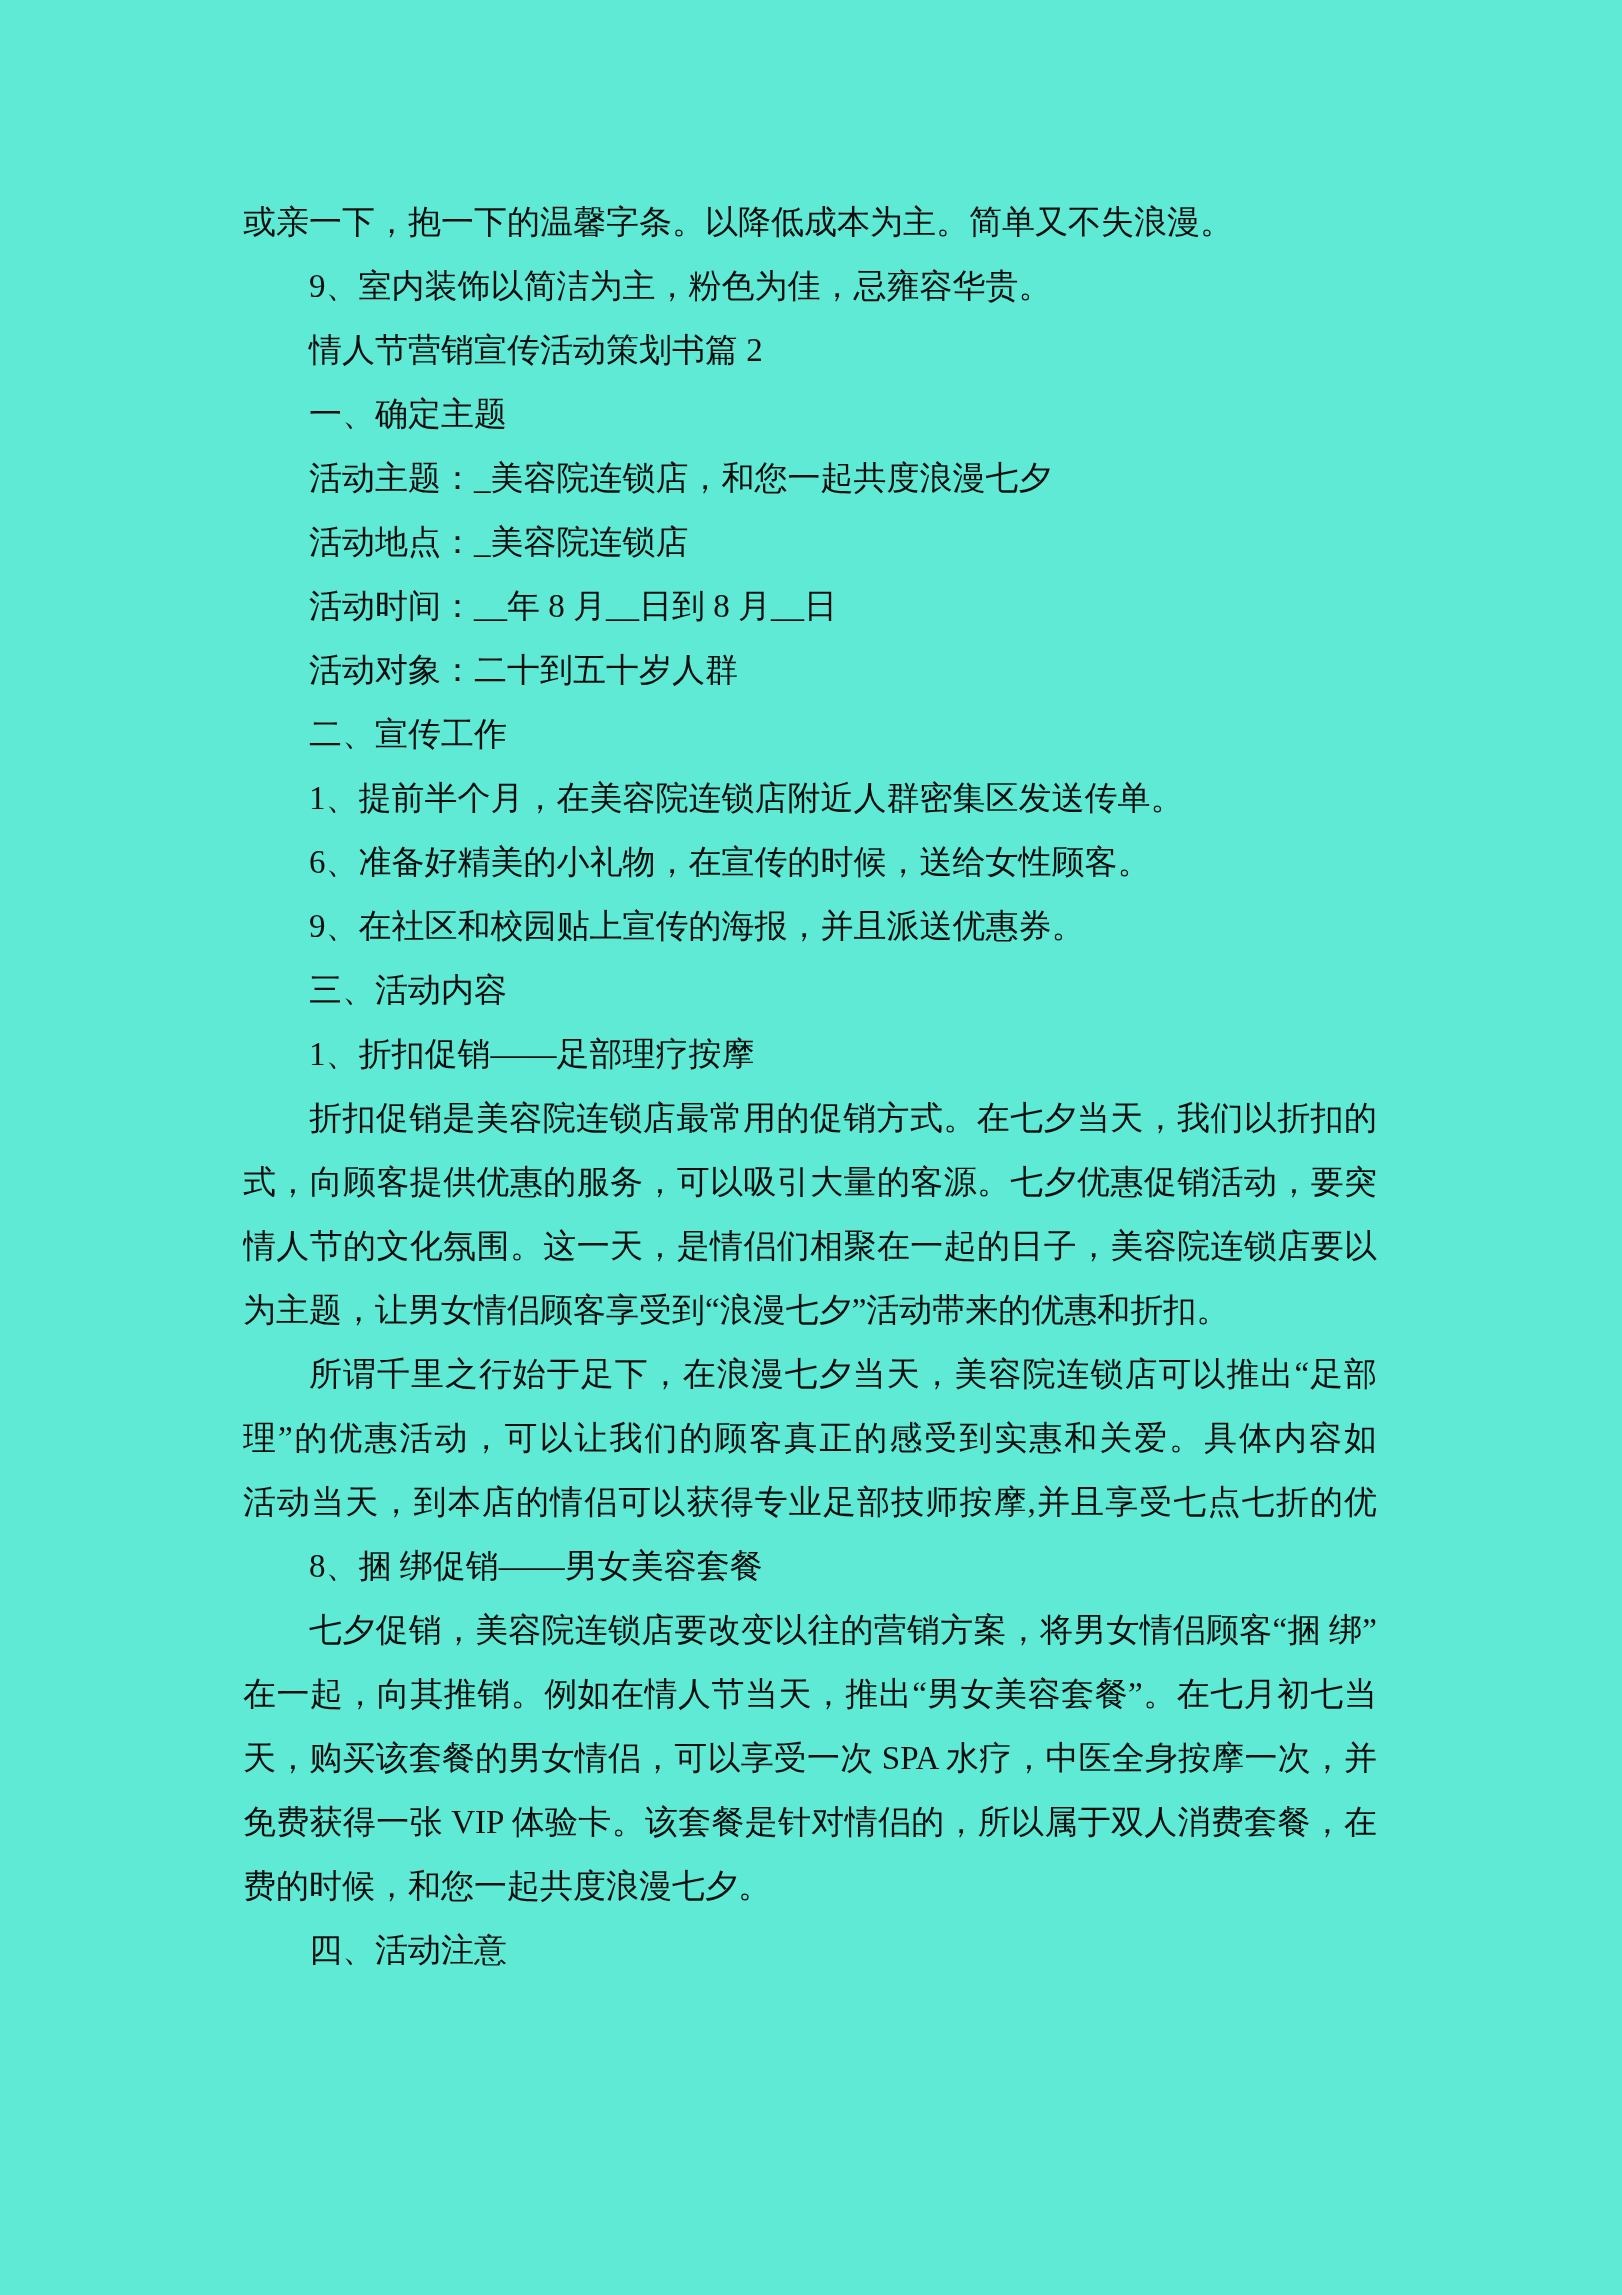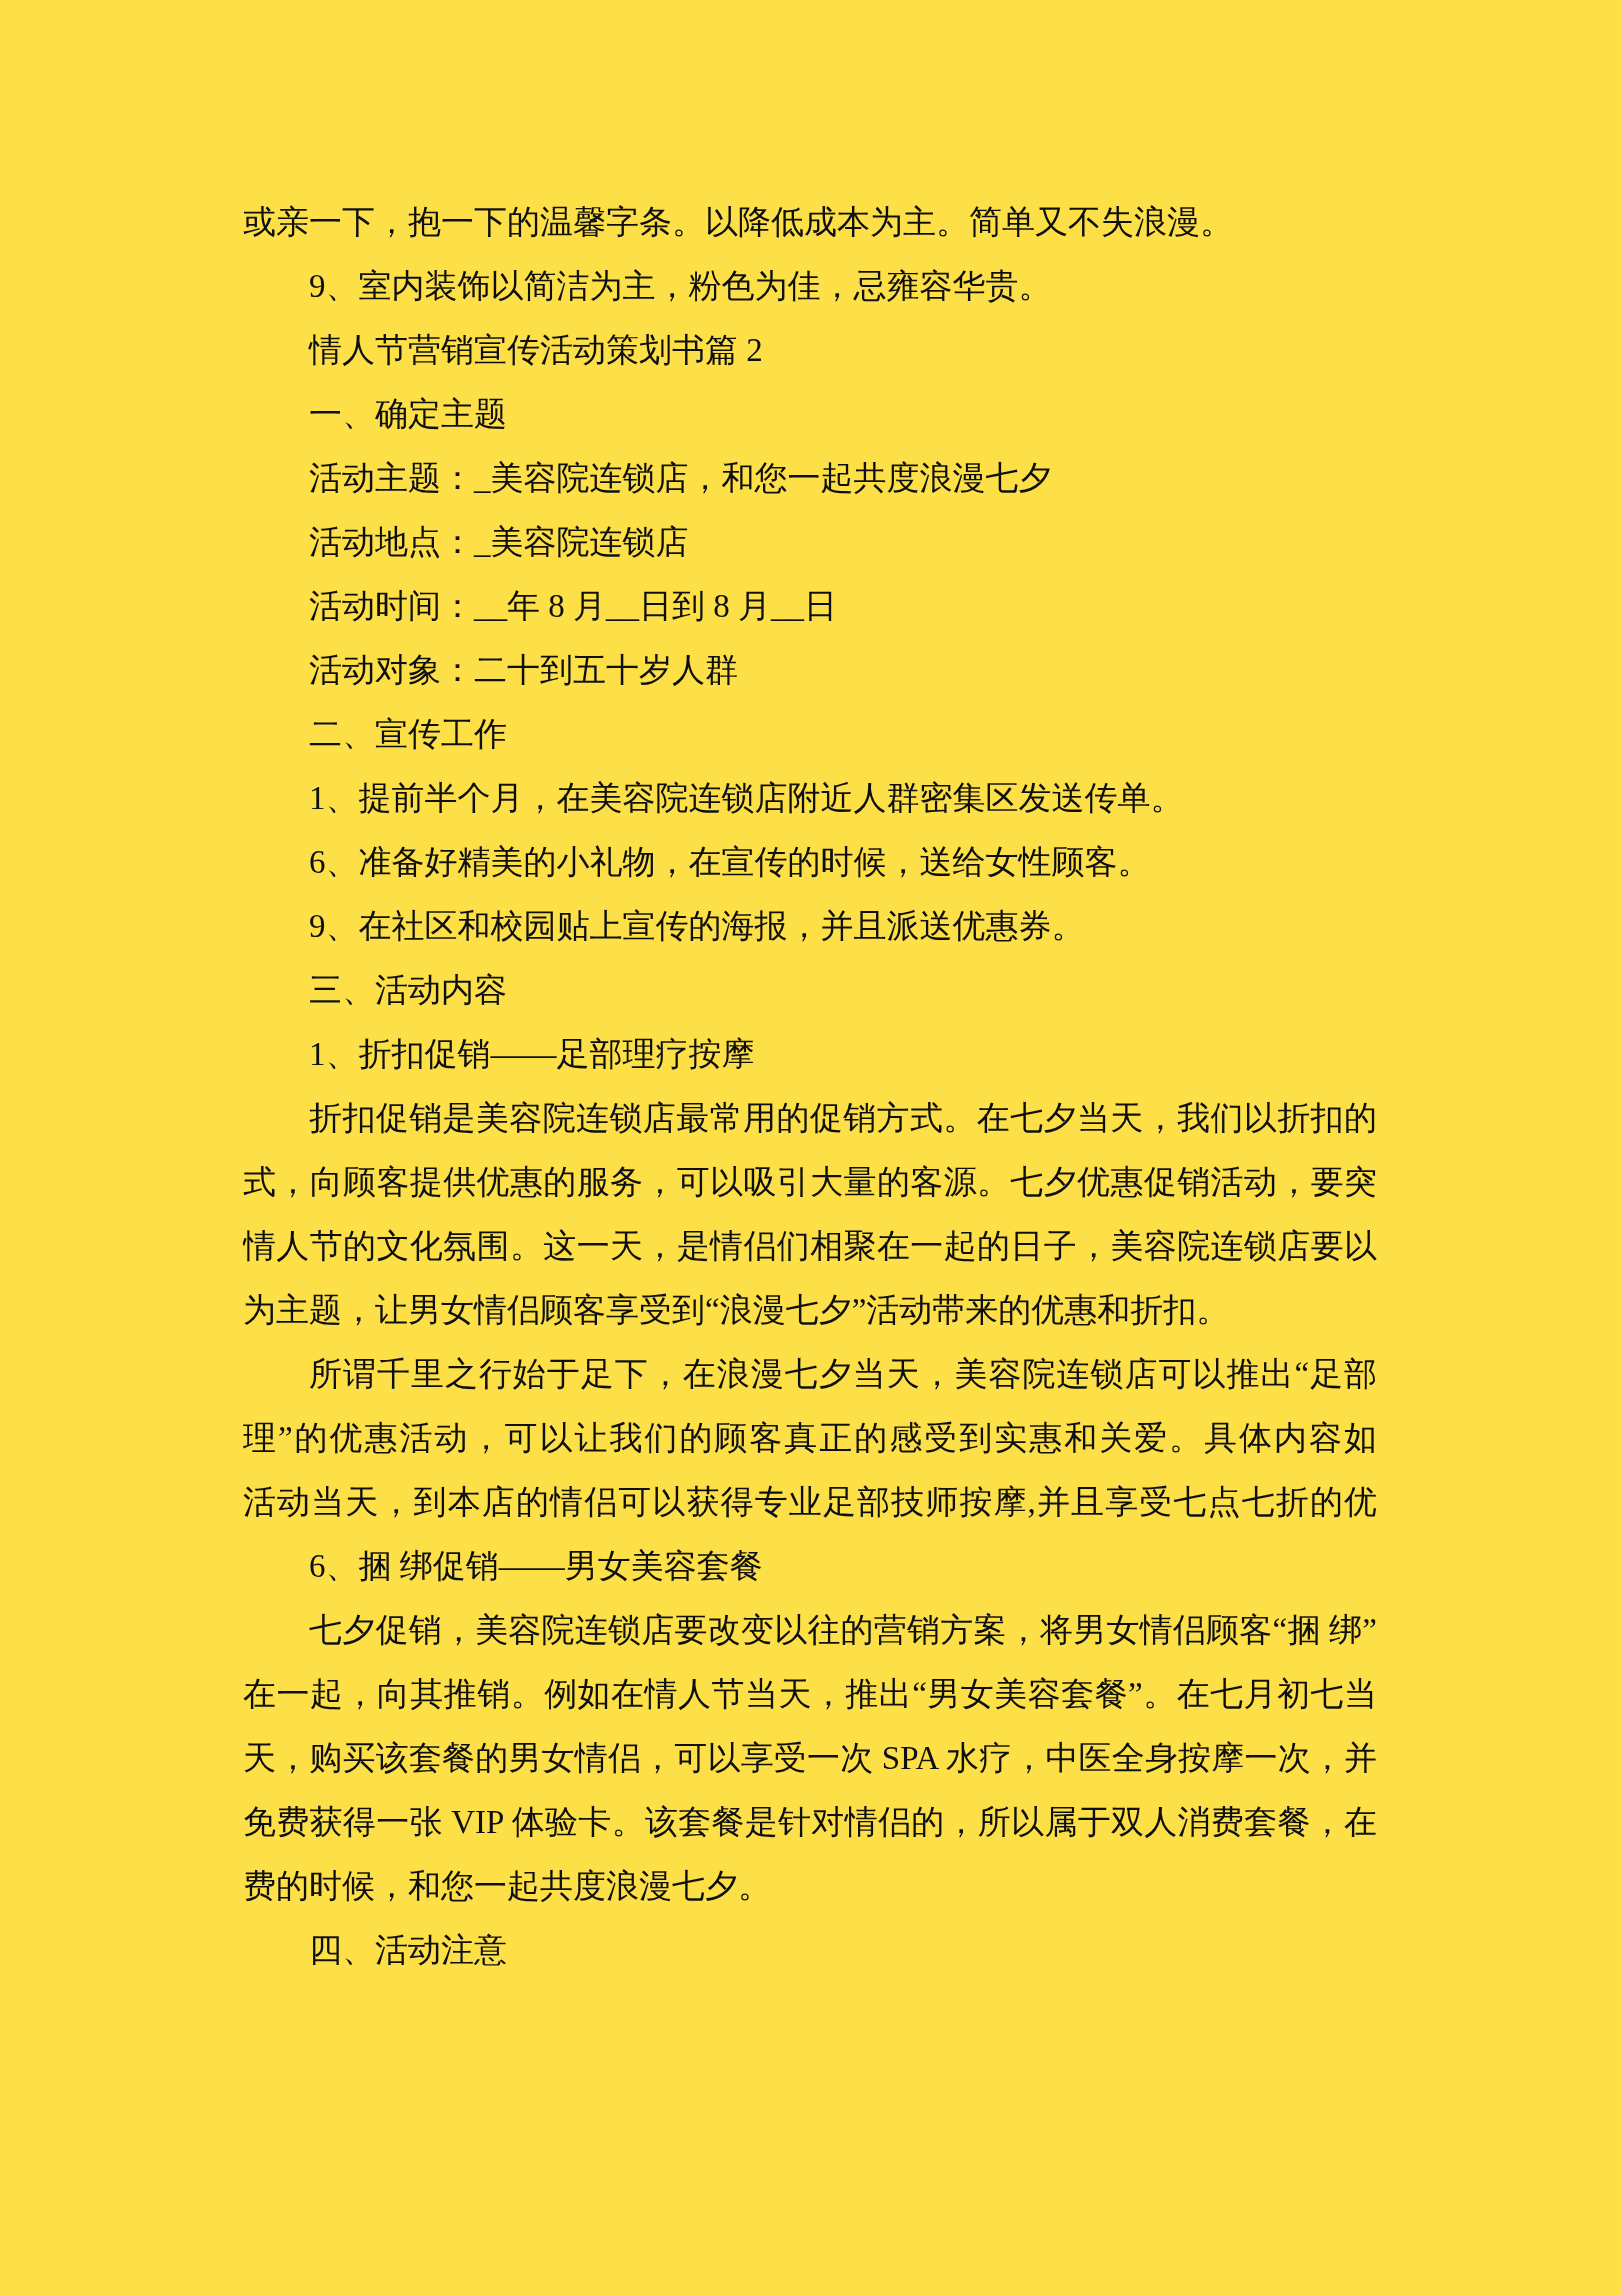--- a/index.html
+++ b/index.html
@@ -9,21 +9,21 @@
   body {
     width: 1623px;
     height: 2295px;
     background: #f4f4f4;
     font-family: "Liberation Serif", "DejaVu Serif", serif;
   }
   .page {
     position: relative;
     width: 1623px;
     height: 2295px;
-    background: #fde047;
+    background: #5eead4;
     overflow: hidden;
   }
   .doc {
     position: absolute;
     left: 243px;
     top: 190px;
     width: 1134px;
     color: #0f0f0f;
     font-size: 33px;
     line-height: 64px;
@@ -64,21 +64,21 @@
       <div class="line ind">9、在社区和校园贴上宣传的海报，并且派送优惠券。</div>
       <div class="line ind">三、活动内容</div>
       <div class="line ind">1、折扣促销——足部理疗按摩</div>
       <div class="line ind j">折扣促销是美容院连锁店最常用的促销方式。在七夕当天，我们以折扣的方</div>
       <div class="line j">式，向顾客提供优惠的服务，可以吸引大量的客源。七夕优惠促销活动，要突出</div>
       <div class="line j">情人节的文化氛围。这一天，是情侣们相聚在一起的日子，美容院连锁店要以此</div>
       <div class="line">为主题，让男女情侣顾客享受到“浪漫七夕”活动带来的优惠和折扣。</div>
       <div class="line ind j">所谓千里之行始于足下，在浪漫七夕当天，美容院连锁店可以推出“足部护</div>
       <div class="line j">理”的优惠活动，可以让我们的顾客真正的感受到实惠和关爱。具体内容如下：</div>
       <div class="line j">活动当天，到本店的情侣可以获得专业足部技师按摩,并且享受七点七折的优惠。</div>
-      <div class="line ind">6、捆 绑促销——男女美容套餐</div>
+      <div class="line ind">8、捆 绑促销——男女美容套餐</div>
       <div class="line ind j">七夕促销，美容院连锁店要改变以往的营销方案，将男女情侣顾客“捆 绑”</div>
       <div class="line j">在一起，向其推销。例如在情人节当天，推出“男女美容套餐”。在七月初七当</div>
       <div class="line j">天，购买该套餐的男女情侣，可以享受一次 SPA 水疗，中医全身按摩一次，并且</div>
       <div class="line j">免费获得一张 VIP 体验卡。该套餐是针对情侣的，所以属于双人消费套餐，在消</div>
       <div class="line">费的时候，和您一起共度浪漫七夕。</div>
       <div class="line ind">四、活动注意</div>
     </div>
 </div>
 
 

